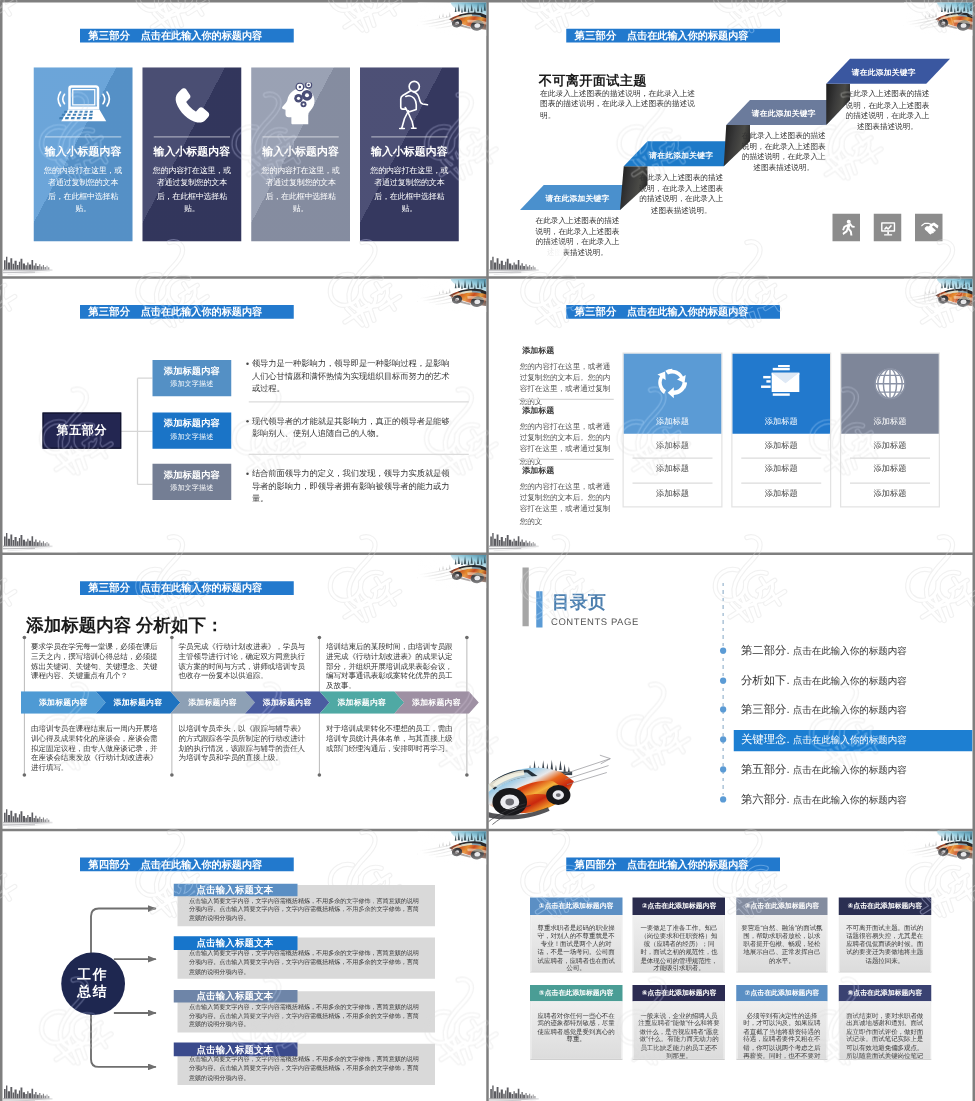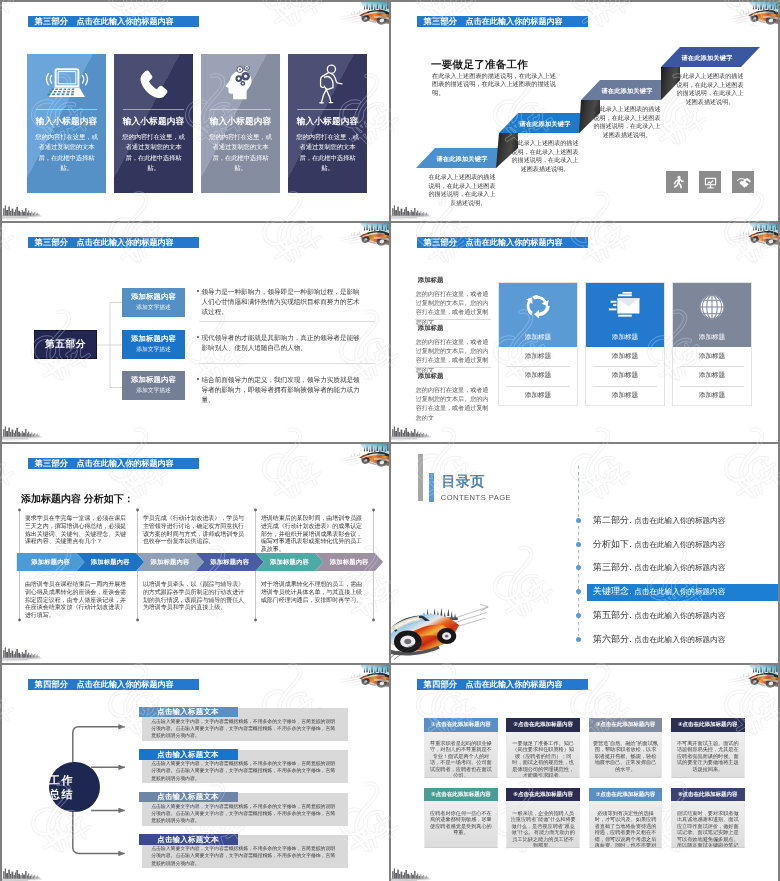--- a/index.html
+++ b/index.html
@@ -4,21 +4,21 @@
 <style>
   html,body{margin:0;padding:0;}
   body{width:780px;height:881px;background:#7f7f7f;
        font-family:"Liberation Sans","DejaVu Sans",sans-serif;overflow:hidden;}
   .grid{position:absolute;left:2px;top:2px;width:776px;height:877px;display:grid;
         grid-template-columns:387px 387px;grid-template-rows:219px 219px 219px 219px;
         column-gap:2px;row-gap:2px;}
   .slide{position:relative;background:#fff;overflow:hidden;}
 
   
-  .hdr{position:absolute;left:13px;top:13.8px;height:18.4px;display:flex;align-items:flex-start;z-index:4;}
+  .hdr{position:absolute;left:13px;top:13.8px;height:18.4px;display:flex;align-items:flex-end;z-index:4;gap:36px;}
   .hdr .blk{width:11px;background:#333333;}
   .hdr .bar{width:171px;margin-left:2px;background:#2279cd;display:flex;align-items:center;
             box-sizing:border-box;padding-left:6.6px;}
   .hdr .t1{color:#fff;font-size:8.3px;font-weight:bold;letter-spacing:.1px;white-space:nowrap;}
   .hdr .t2{color:#fff;font-size:8.1px;font-weight:bold;margin-left:8.4px;letter-spacing:0px;white-space:nowrap;}
 
   
   .car{position:absolute;right:-1px;top:-1px;width:56px;height:28px;pointer-events:none;z-index:3;opacity:.92;}
   .city{position:absolute;left:0px;bottom:0px;width:60px;height:22px;pointer-events:none;z-index:3;}
   .wmall{position:absolute;left:0;top:0;width:780px;height:881px;pointer-events:none;z-index:20;mix-blend-mode:luminosity;}
@@ -58,38 +58,38 @@
   .s4 .lt .b{font-size:6.1px;line-height:9.2px;color:#555;letter-spacing:-0.05px;}
   .s4 .lhr{position:absolute;left:24px;width:76px;height:1px;background:#d8d8d8;}
   .s4 .card{position:absolute;top:59px;width:80px;height:124px;border:1px solid #e3e3e3;box-sizing:border-box;background:#fff;}
   .s4 .card .top{height:64px;position:relative;}
   .s4 .card .top .cap{position:absolute;left:0;right:0;bottom:5px;text-align:center;color:#fff;font-size:6.6px;}
   .s4 .card .r{height:19.3px;display:flex;align-items:center;justify-content:center;font-size:6.6px;color:#444;}
   .s4 .card .r{position:relative;}
   .s4 .card .r+.r:before{content:"";position:absolute;left:7px;right:7px;top:0;height:1px;background:#dcdcdc;}
 
   
-  .s5 .sub{position:absolute;left:19px;top:48px;font-size:10px;font-weight:bold;color:#1a1a1a;letter-spacing:0px;}
+  .s5 .sub{position:absolute;left:19px;top:48px;font-size:14px;font-weight:bold;color:#1a1a1a;letter-spacing:0px;}
   .s5 .col{position:absolute;font-size:6px;line-height:7.8px;color:#333;letter-spacing:-0.05px;}
 
   
   .s6 .gbar{position:absolute;left:27px;top:10.3px;width:5.3px;height:47px;background:#a6a6a6;}
   .s6 .bbar{position:absolute;left:38.1px;top:29.2px;width:5.4px;height:28.9px;background:#5b9bd5;}
   .s6 .tcn{position:absolute;left:50.6px;top:28.4px;font-size:14.2px;font-weight:bold;color:#4d7fae;letter-spacing:.2px;}
   .s6 .ten{position:absolute;left:49.8px;top:48.6px;font-size:7.6px;color:#555;letter-spacing:.45px;}
     .s6 .trail{position:absolute;left:187.2px;top:22px;width:1px;height:170px;
       background:repeating-linear-gradient(#9bb7cf 0 3px, transparent 3px 6px);}
   .s6 .it{position:absolute;left:201.8px;height:17px;display:flex;align-items:center;}
   .s6 .it .num{font-size:9.1px;color:#333;letter-spacing:0px;}
   .s6 .it .tx{font-size:7.65px;color:#333;margin-left:2.5px;letter-spacing:-0.05px;}
   .s6 .bull{position:absolute;left:184.9px;width:5px;height:5px;border-radius:50%;background:#5b9bd5;}
 
   
   .s7 .hub{position:absolute;left:47px;top:96.8px;width:50.6px;height:50.6px;border-radius:50%;background:#1e2750;
-      display:flex;flex-direction:column;align-items:flex-start;justify-content:center;color:#fff;
+      display:flex;flex-direction:column;align-items:center;justify-content:center;color:#fff;
       font-size:11px;font-weight:bold;line-height:14px;letter-spacing:1.5px;}
   .s7 .rowbg{position:absolute;left:140.4px;width:206px;height:33.3px;background:#d9d9d9;}
     .s7 .rowt{position:absolute;left:136.5px;width:99px;height:10.5px;display:flex;align-items:center;justify-content:center;
       color:#fff;font-size:7.5px;font-weight:bold;letter-spacing:.2px;}
   .s7 .rowb{position:absolute;left:149.2px;width:186px;font-size:4.9px;line-height:7.35px;color:#333;letter-spacing:-0.05px;}
 
   
   .s8 .c{position:absolute;width:73.8px;}
   .s8 .c .h{height:13.3px;display:flex;align-items:center;justify-content:center;color:#fff;font-size:5.5px;font-weight:bold;letter-spacing:0px;white-space:nowrap;}
   .s8 .c .b{height:46.9px;background:linear-gradient(#efefef,#dcdcdc);padding:8.5px 3px 0;box-sizing:border-box;overflow:hidden;
@@ -420,21 +420,21 @@
 <path d="M4 20.6 C13 20.2 24 19.5 38 18" stroke="#b2b2b6" stroke-width=".4" fill="none" opacity=".5"></path>
 <rect width="60" height="22" fill="url(#cfadeW)"></rect>
 </svg>
       <div class="hdr">
         <div class="blk"></div>
         <div class="bar">
           <span class="t1">第三部分</span>
           <span class="t2">点击在此输入你的标题内容</span>
         </div>
       </div>
-      <div class="sub">一要做足了准备工作</div>
+      <div class="sub">不可离开面试主题</div>
       <div class="intro">在此录入上述图表的描述说明，在此录入上述图表的描述说明，在此录入上述图表的描述说明。</div>
       <svg style="position:absolute;left:0;top:0;width:387px;height:219px" viewBox="0 0 387 219">
         <defs>
           <linearGradient id="risG" x1="0" y1="0" x2="1" y2=".3">
             <stop offset="0" stop-color="#1c1c1c"></stop>
             <stop offset=".45" stop-color="#3a3a3a"></stop>
             <stop offset=".75" stop-color="#4a4a46"></stop>
             <stop offset="1" stop-color="#2a2a2a"></stop>
           </linearGradient>
         </defs>

